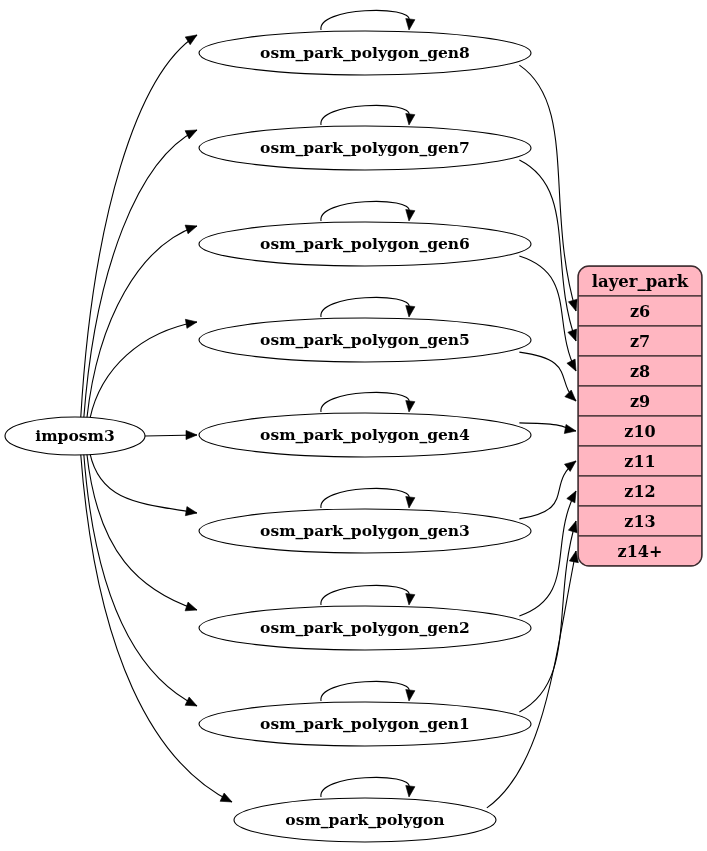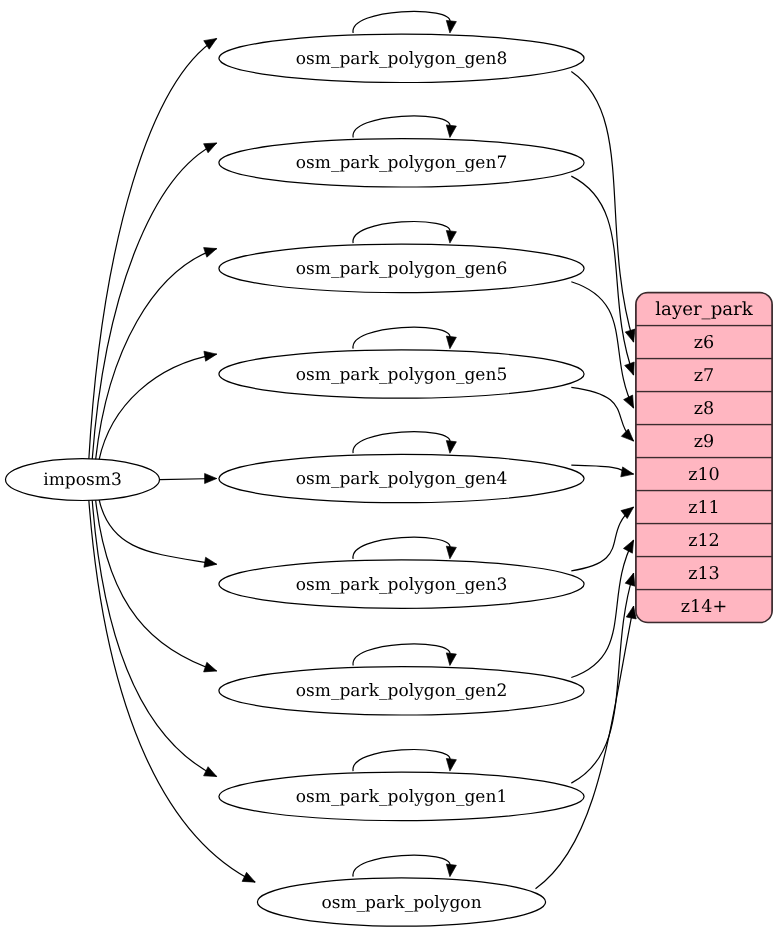--- a/index.html
+++ b/index.html
@@ -8,20 +8,21 @@
     padding: 0;
     background: #ffffff;
   }
   #stage {
     position: relative;
     width: 707px;
     height: 849px;
     background: #ffffff;
     overflow: hidden;
     font-family: "DejaVu Serif", "Liberation Serif", serif;
+    font-weight: bold;
   }
   #graph-svg {
     position: absolute;
     left: 0;
     top: 0;
     width: 707px;
     height: 851px;
   }
   .edge-path {
     fill: none;

